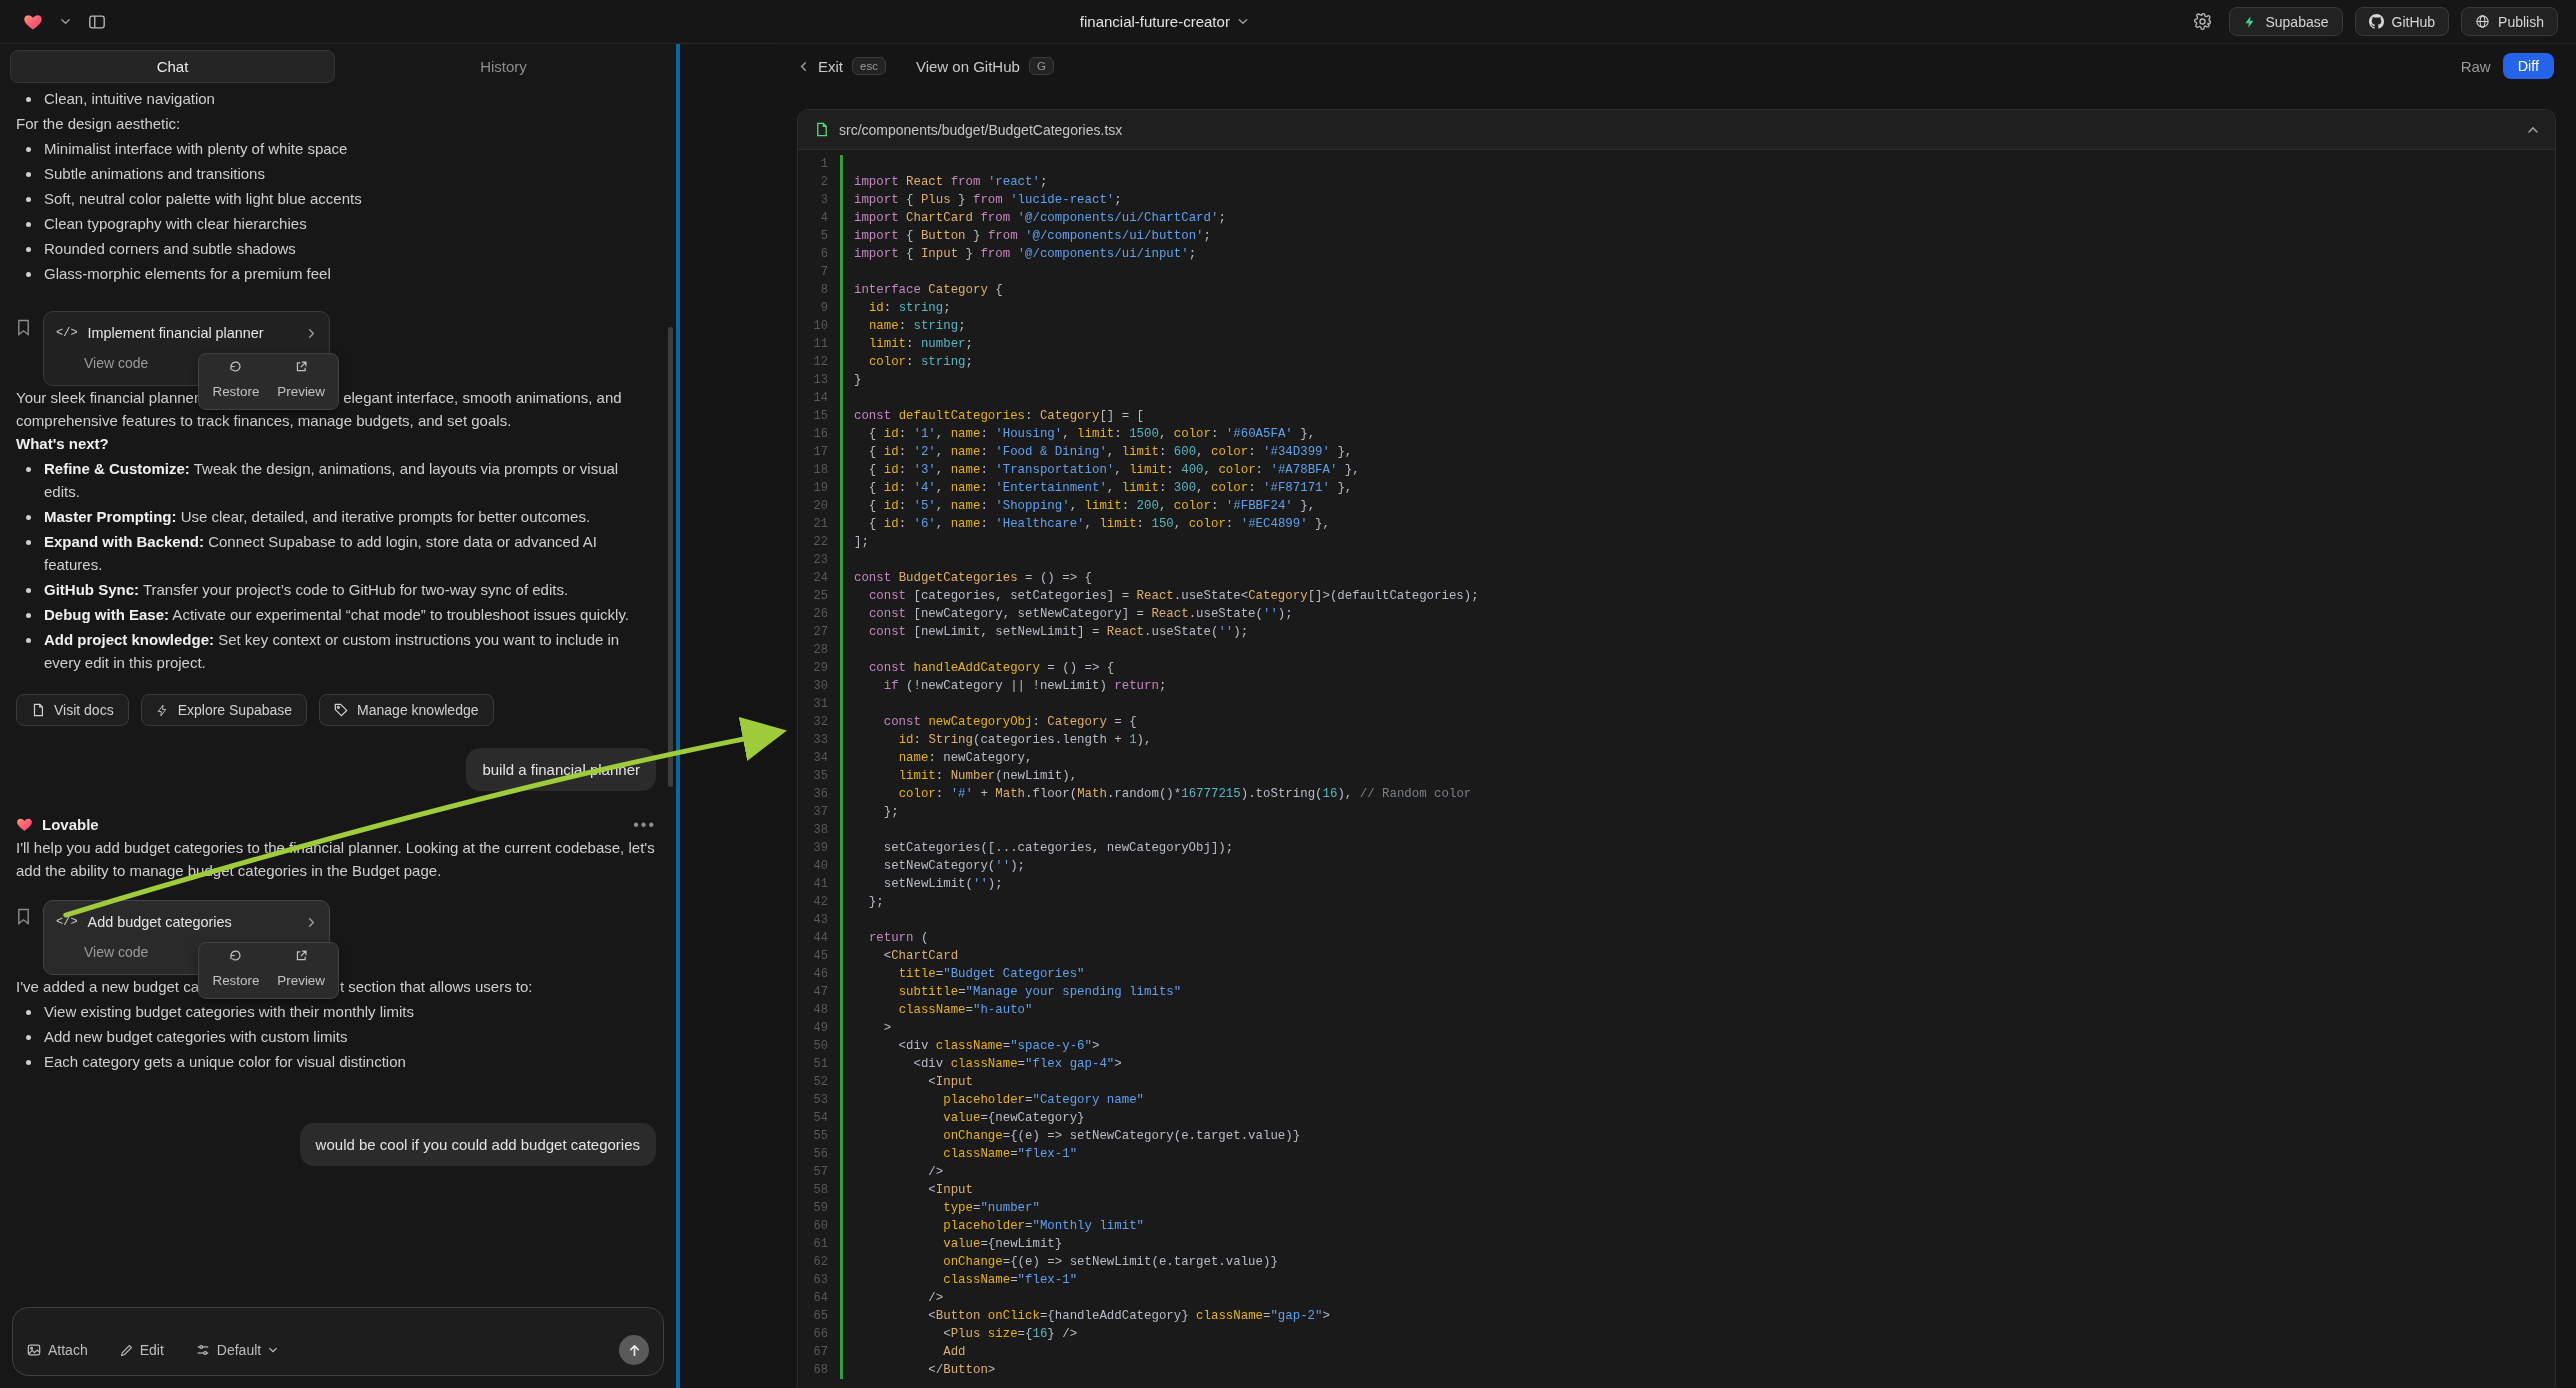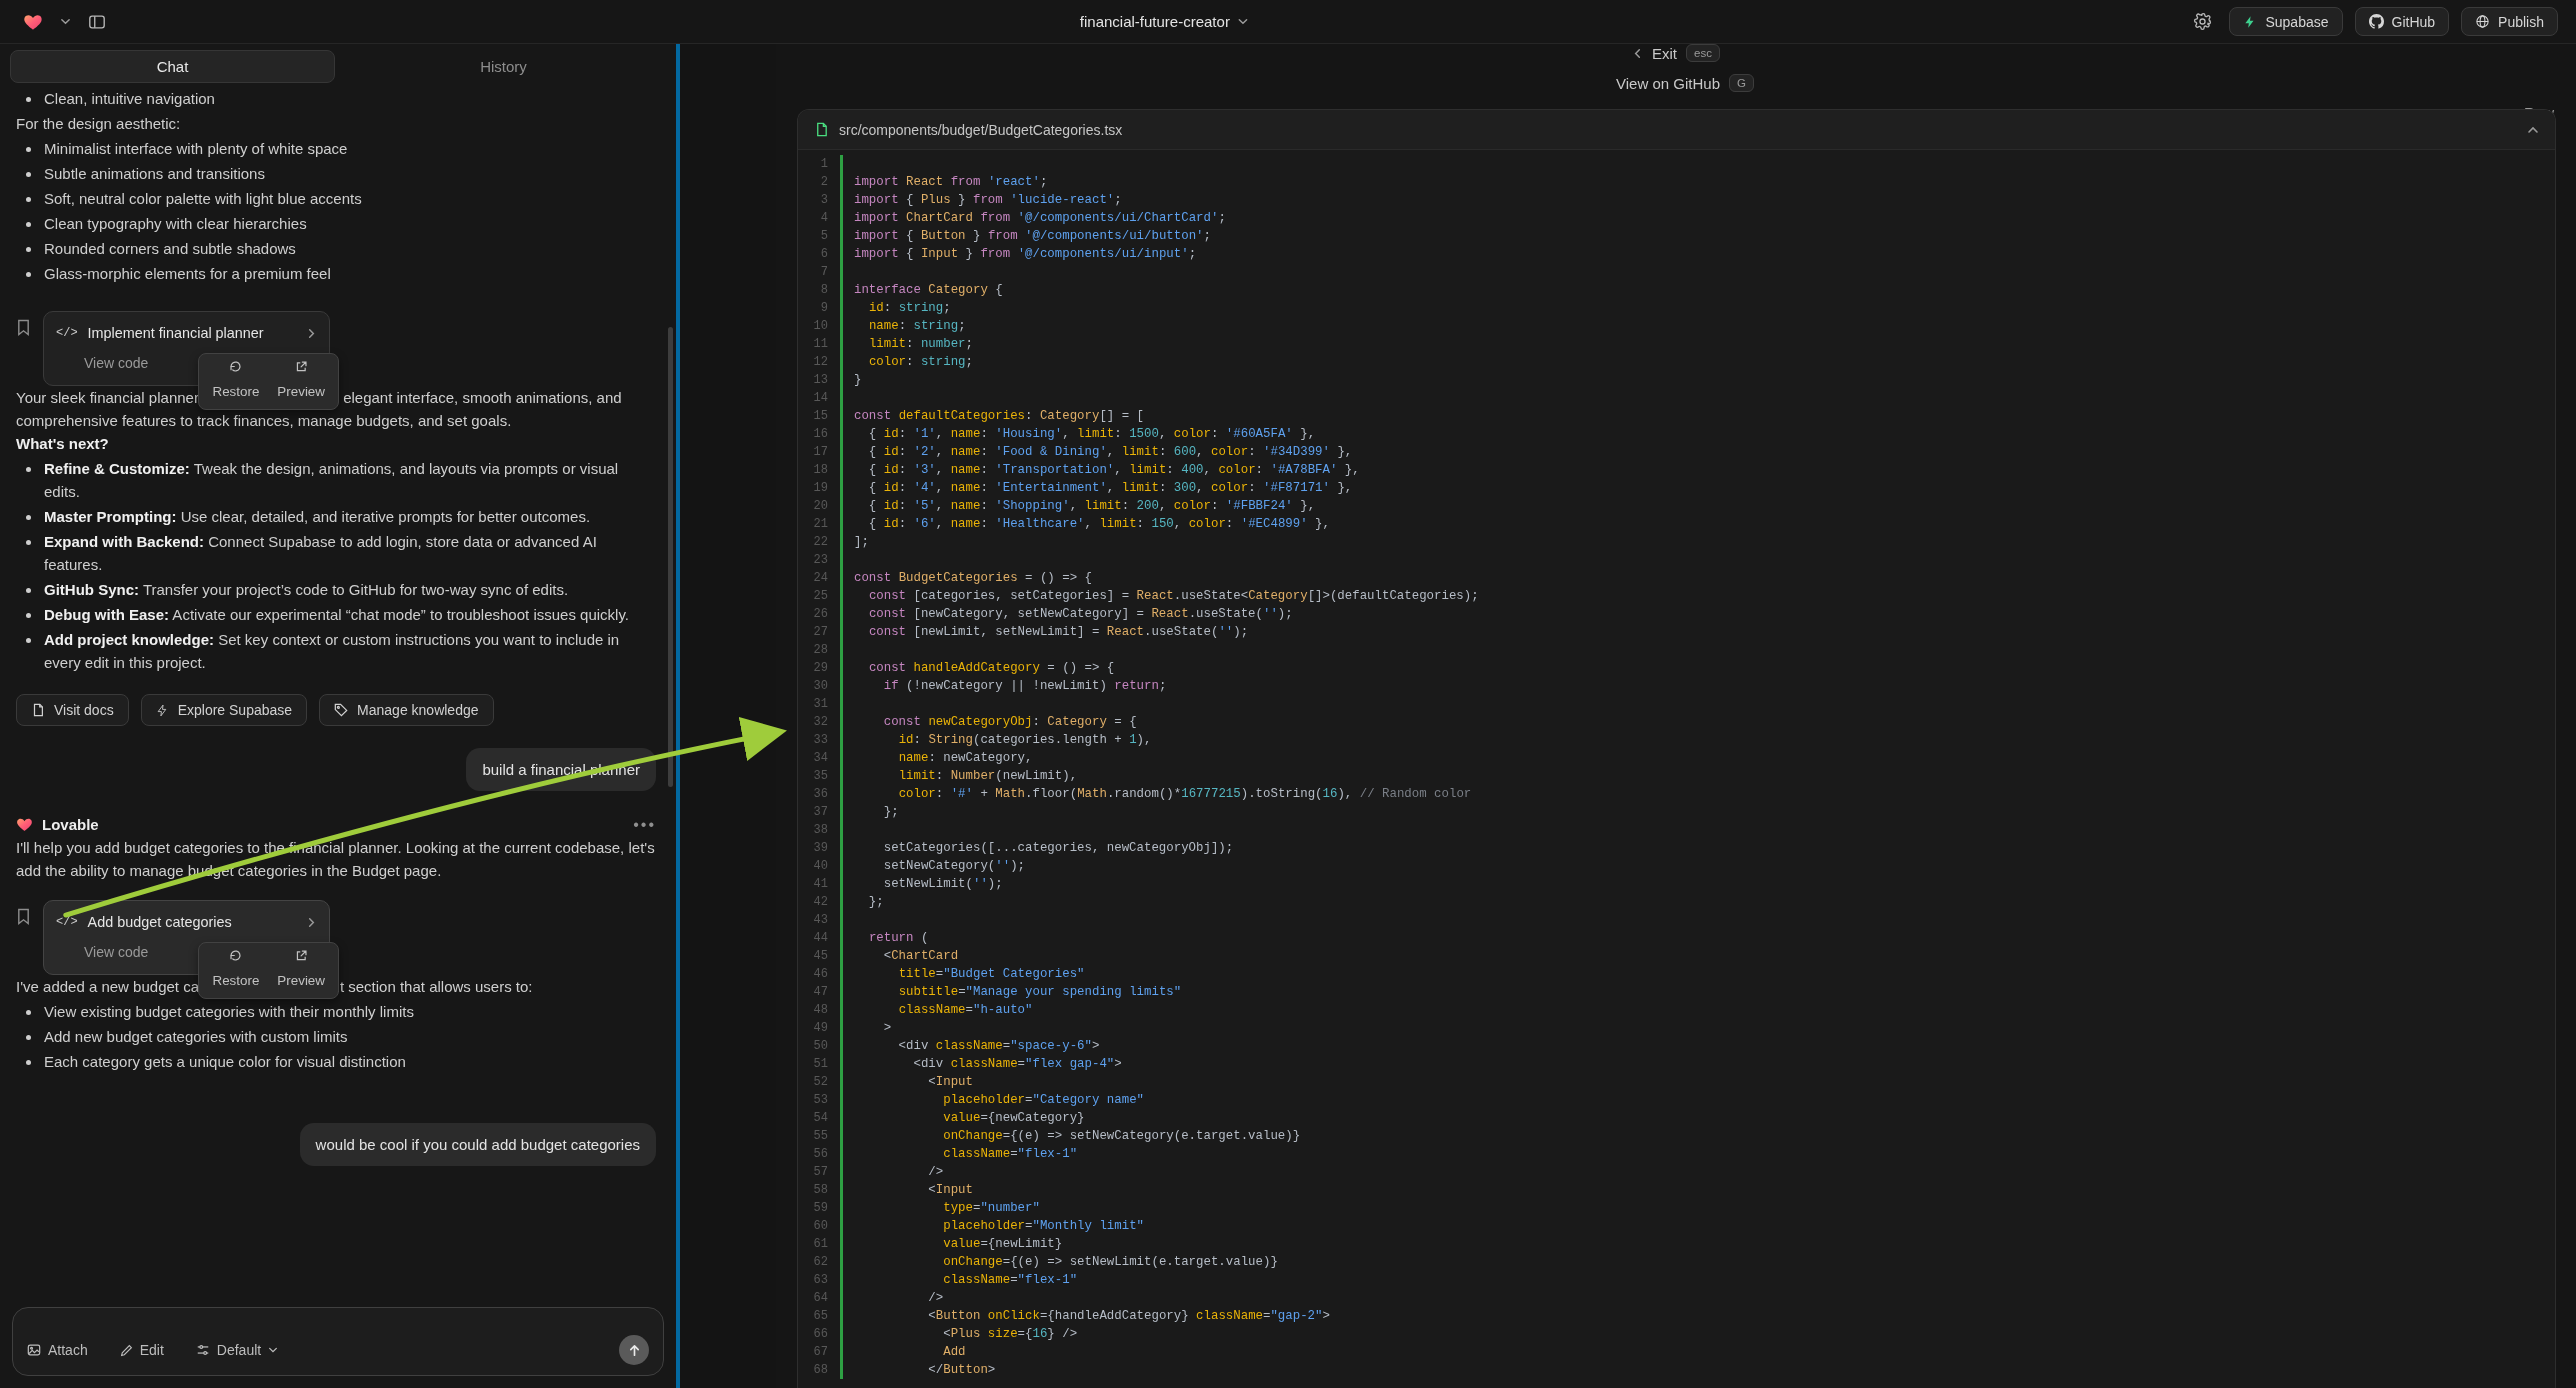--- a/index.html
+++ b/index.html
@@ -53,21 +53,21 @@
   .composer textarea { width:100%; height:26px; background:transparent; border:none; outline:none; resize:none; color:#dddddd; font-family:"Liberation Sans",sans-serif; font-size:15px; }
   .composer textarea::placeholder { color:#8b8b8b; }
   .composer-row { display:flex; align-items:center; gap:32px; margin-top:14px; font-size:14px; color:#bdbdbd; }
   .c-item { display:flex; align-items:center; gap:7px; cursor:pointer; }
   .send-btn { margin-left:auto; width:30px; height:30px; border-radius:50%; background:#5a5a5a; display:flex; align-items:center; justify-content:center; color:#eaeaea; cursor:pointer; }
 
   .chat-scrollbar { position:absolute; right:3px; top:283px; width:5px; height:460px; border-radius:3px; background:#3d3d3d; }
 
   
   .code-panel { position:absolute; top:44px; left:776px; right:0; bottom:0; background:#151515; }
-  .code-head { height:44px; display:flex; align-items:center; padding:0 22px; gap:12px; font-size:15px; color:#c9c9c9;flex-direction:column; }
+  .code-head { height:44px; display:flex; align-items:center; padding:0 22px; gap:12px; font-size:15px; color:#c9c9c9; }
   .keycap { font-size:11.5px; color:#9a9a9a; background:#232323; border:1px solid #3c3c3c; border-radius:6px; padding:2px 7px; }
   .head-item { display:flex; align-items:center; gap:9px; cursor:pointer; }
   .gh-item { margin-left:18px; }
   .raw-label { margin-left:auto; color:#9a9a9a; cursor:pointer; }
   .diff-pill { background:#2563eb; color:#ffffff; border-radius:8px; padding:5px 15px; font-size:14.4px; cursor:pointer; }
 
   .file-card { position:absolute; top:65px; left:21px; right:20px; bottom:0; border:1px solid #2e2e2e; border-bottom:none; border-radius:12px 12px 0 0; overflow:hidden; background:#1a1a1a; }
   .file-head { height:40px; background:#1f1f1f; border-bottom:1px solid #2a2a2a; display:flex; align-items:center; gap:10px; padding:0 16px; font-size:14px; color:#c6c6c6;text-align:center; }
   .file-collapse { margin-left:auto; color:#9a9a9a; cursor:pointer; }
   .code-body { position:absolute; top:40px; left:0; right:0; bottom:0; overflow:hidden; padding-top:5px; font-family:"Liberation Mono","DejaVu Sans Mono",monospace; font-size:12.4px; line-height:18px; }

